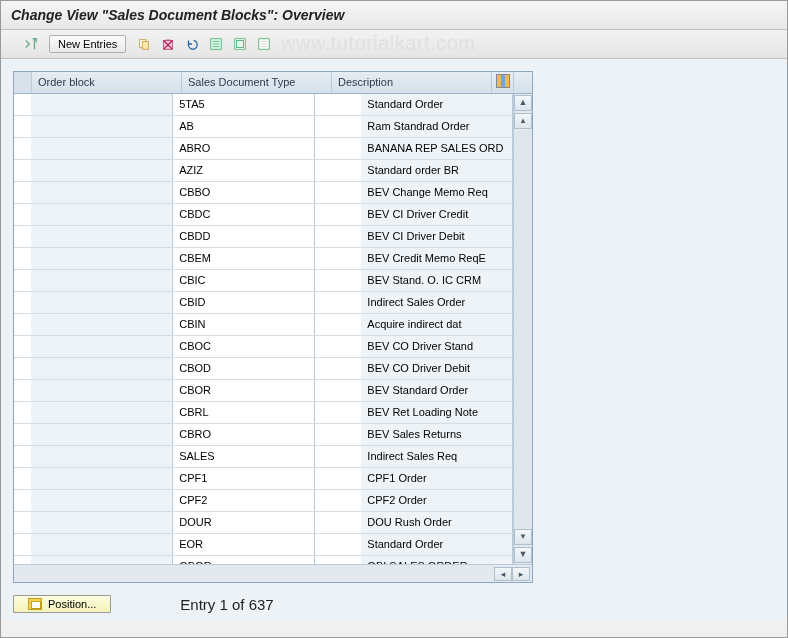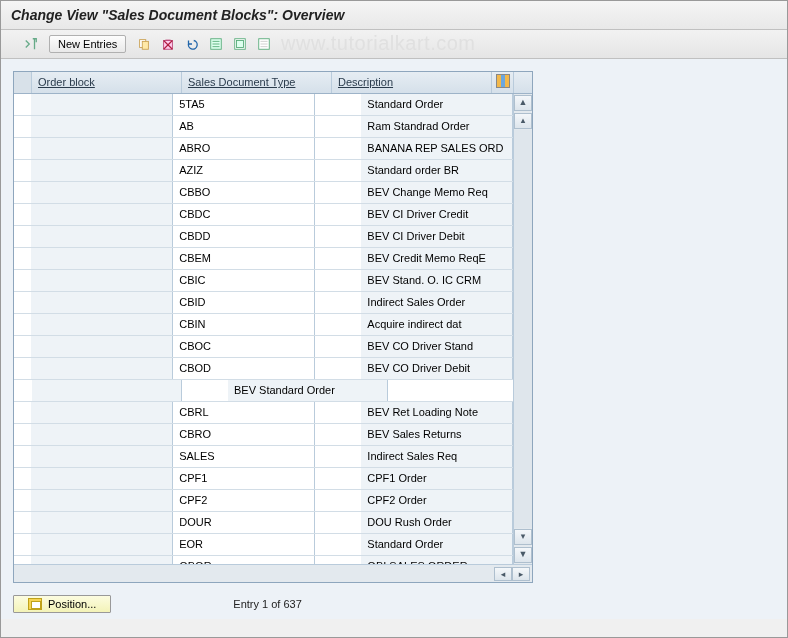--- a/index.html
+++ b/index.html
@@ -78,21 +78,21 @@
   }
   .th, .td {
     padding: 3px 6px;
     border-right: 1px solid #b9cbdb;
     font-size: 11px;
     height: 21px;
     line-height: 15px;
     overflow: hidden;
     white-space: nowrap;
   }
-  .th { color:#2a3b4c; font-weight:normal;text-decoration:underline; }
+  .th { color:#2a3b4c; font-weight:normal; }
   .col-sel { width: 18px; padding:0; border-right:1px solid #b9cbdb; background:#d8e1e9;}
   .col-order { width: 150px; }
   .col-type { width: 150px; }
   .col-desc { width: 160px; }
   .col-cfg { width: 22px; padding:2px; text-align:center; }
   .tbody { max-height: 470px; overflow:hidden; position:relative;}
   .row { display:flex; border-bottom:1px solid #d2dde6;align-items:flex-end;}
   .row .col-sel{
     background: linear-gradient(to bottom,#e4eaef,#d3dce3);
     border-right:1px solid #b9cbdb;
@@ -130,36 +130,36 @@
     justify-content:flex-end;
     align-items:center;
     padding-right:2px;
   }
   .hscroll .sc-btn{height:14px;}
   .footer{
     position:absolute;
     left:12px; bottom:6px;
     display:flex;
     align-items:center;
-    gap:90px;
+    gap:69px;
   }
   .pos-btn{
     border:1px solid #999;
     background:linear-gradient(to bottom,#fcfce0,#f3f3b8);
     padding:2px 14px;
     font-size:11px;
     cursor:pointer;
     display:flex;
     align-items:center;
     gap:6px;
     border-radius:1px;
   }
   .pos-btn .ic{ width:14px;height:12px; background:#f5d352;border:1px solid #bfa21a; position:relative;}
   .pos-btn .ic::after{content:"";position:absolute;left:2px;top:2px;width:8px;height:6px;border:1px solid #bfa21a;background:#fff;}
-  .entry-text{ font-size:11px; color:#222;margin-left:32px;}
+  .entry-text{ font-size:15px; color:#222;}
   .cfg-icon{
     display:inline-block;width:14px;height:14px;
     background:
       linear-gradient(to right,#f2b84b 33%,#6aa7e0 33% 66%,#f2b84b 66%);
     border:1px solid #888;
   }
 </style>
 </head>
 <body>
 
@@ -298,20 +298,21 @@
           </div>
           <div class="row">
             <div class="col-sel"></div>
             <div class="td col-order"></div>
             <div class="td col-type">CBOD</div>
             <div class="td col-desc">BEV CO Driver Debit</div>
           </div>
           <div class="row">
             <div class="col-sel"></div>
             <div class="td col-order"></div>
+            <div class="td col-type">CBOR</div>
             <div class="td col-desc">BEV Standard Order</div>
           </div>
           <div class="row">
             <div class="col-sel"></div>
             <div class="td col-order"></div>
             <div class="td col-type">CBRL</div>
             <div class="td col-desc">BEV Ret Loading Note</div>
           </div>
           <div class="row">
             <div class="col-sel"></div>

